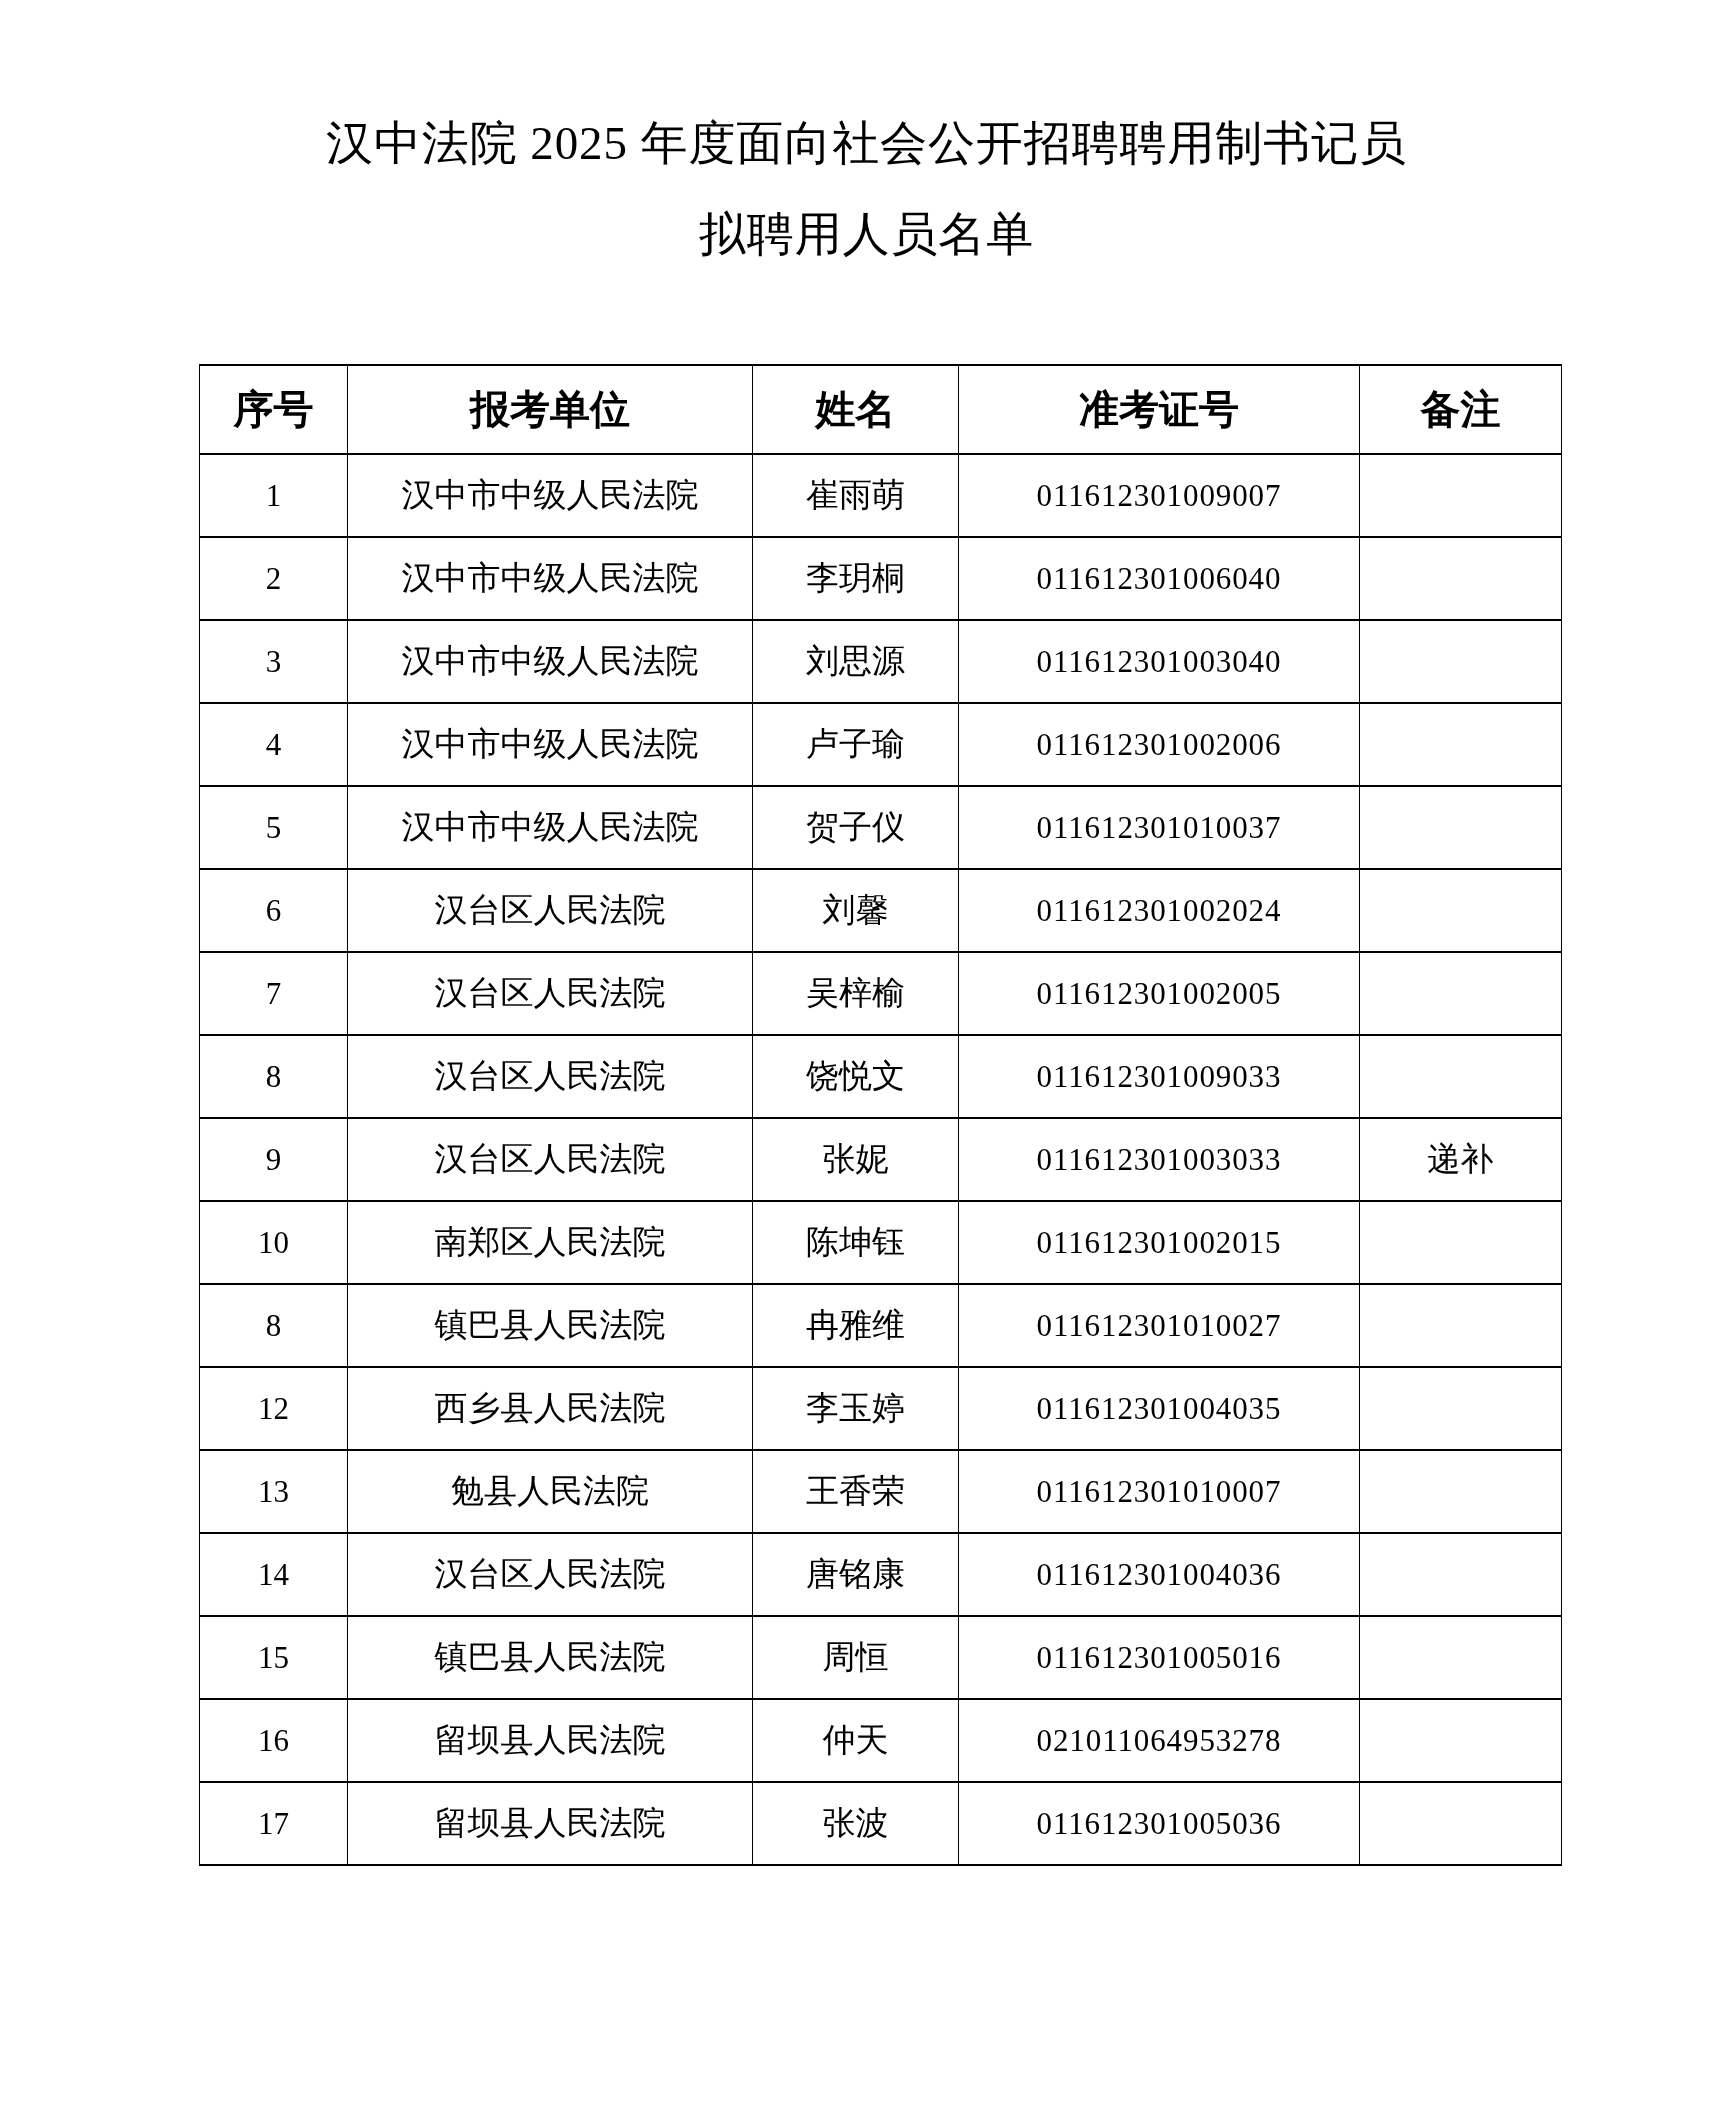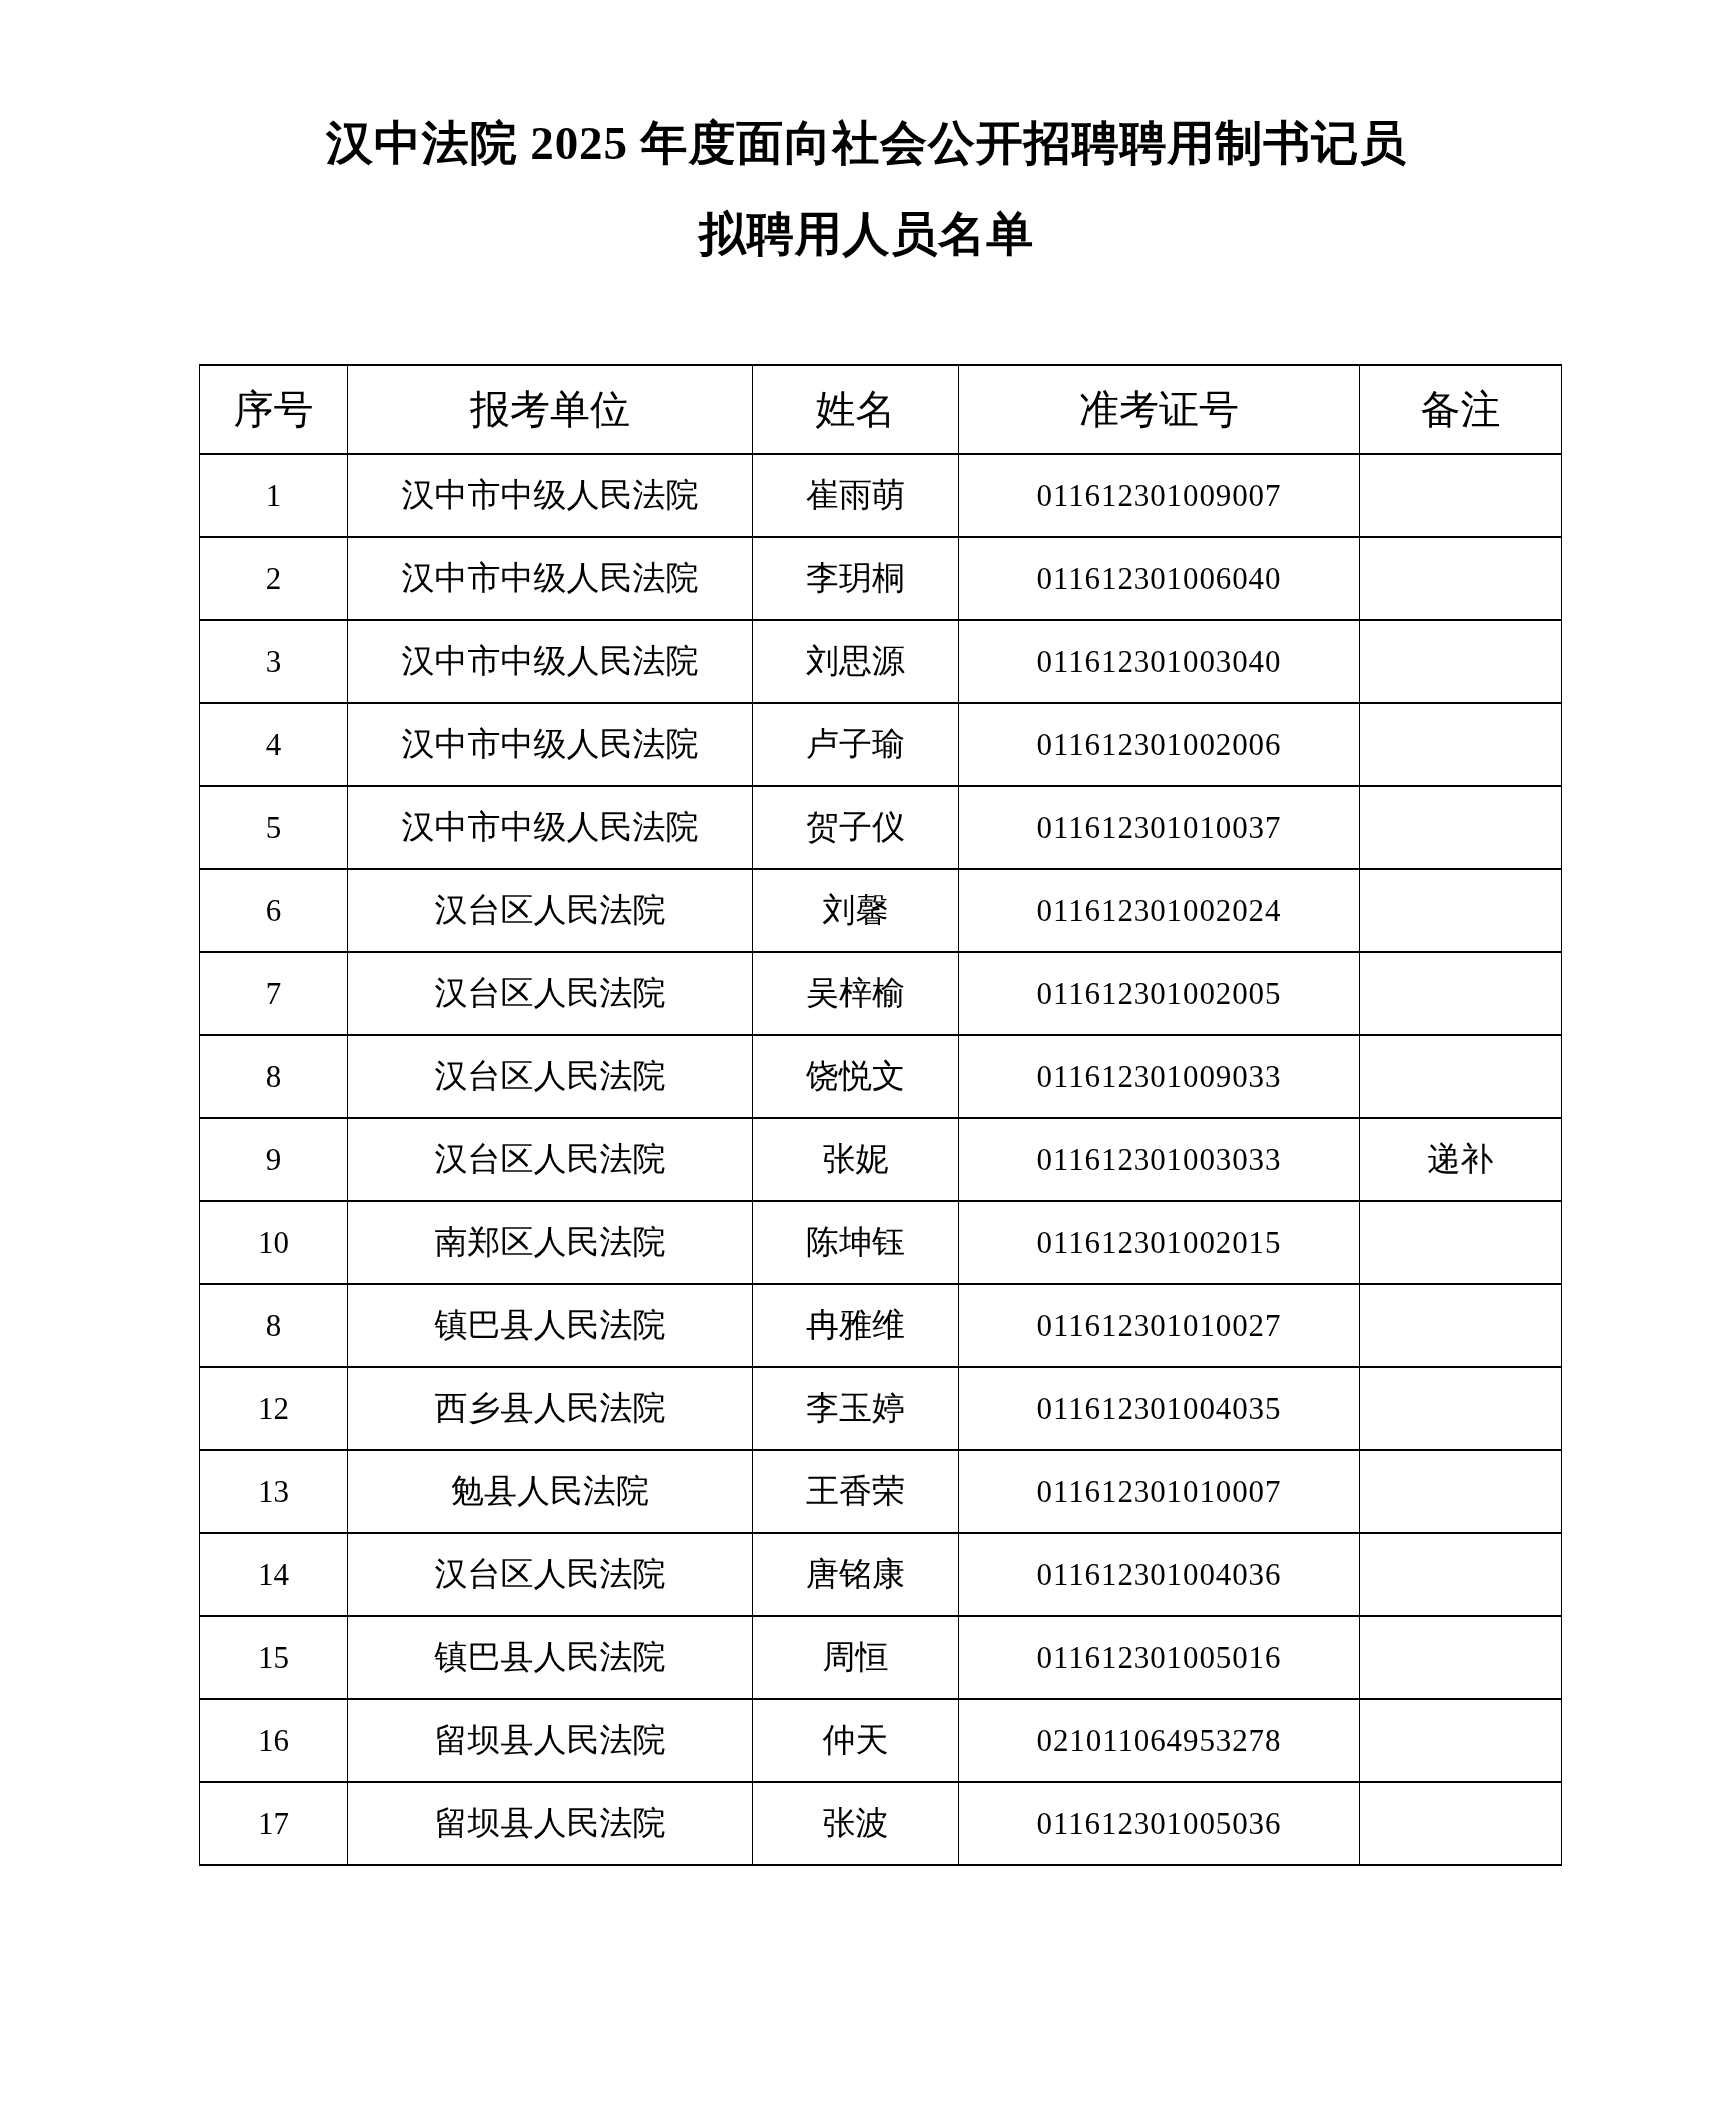--- a/index.html
+++ b/index.html
@@ -18,21 +18,21 @@
   }
   .title-block {
     position: absolute;
     top: 98px;
     left: 0;
     width: 100%;
     text-align: center;
   }
   .title-line {
     font-size: 47px;
-    font-weight: bold;
+    font-weight: normal;
     line-height: 91px;
     letter-spacing: 0.9px;
     white-space: pre;
   }
   table.roster {
     position: absolute;
     left: 199px;
     top: 364px;
     width: 1363px;
     border-collapse: collapse;
@@ -46,21 +46,21 @@
     border-top: 2.6px solid #000000;
     border-bottom: 2.6px solid #000000;
     padding: 0;
     overflow: hidden;
     vertical-align: middle;
     text-align: center;
   }
   table.roster th {
     height: 87px;
     font-size: 40px;
-    font-weight: normal;
+    font-weight: bold;
   }
   table.roster td {
     height: 81px;
     font-size: 33px;
   }
   table.roster td.c0 { font-size: 31px; }
   table.roster td.c3 {
     font-size: 31px;
     letter-spacing: 0.9px;
   }

